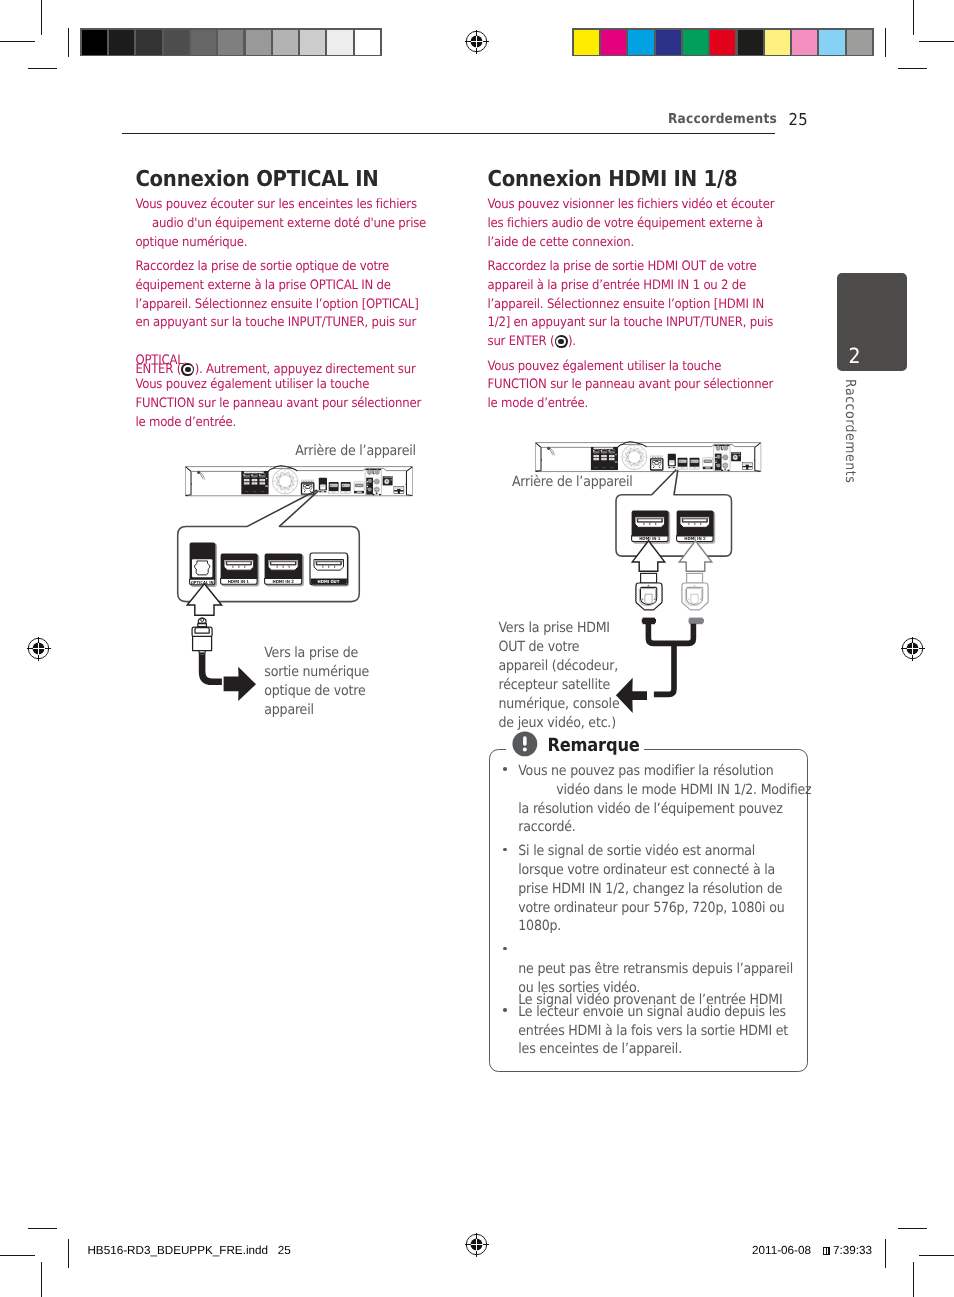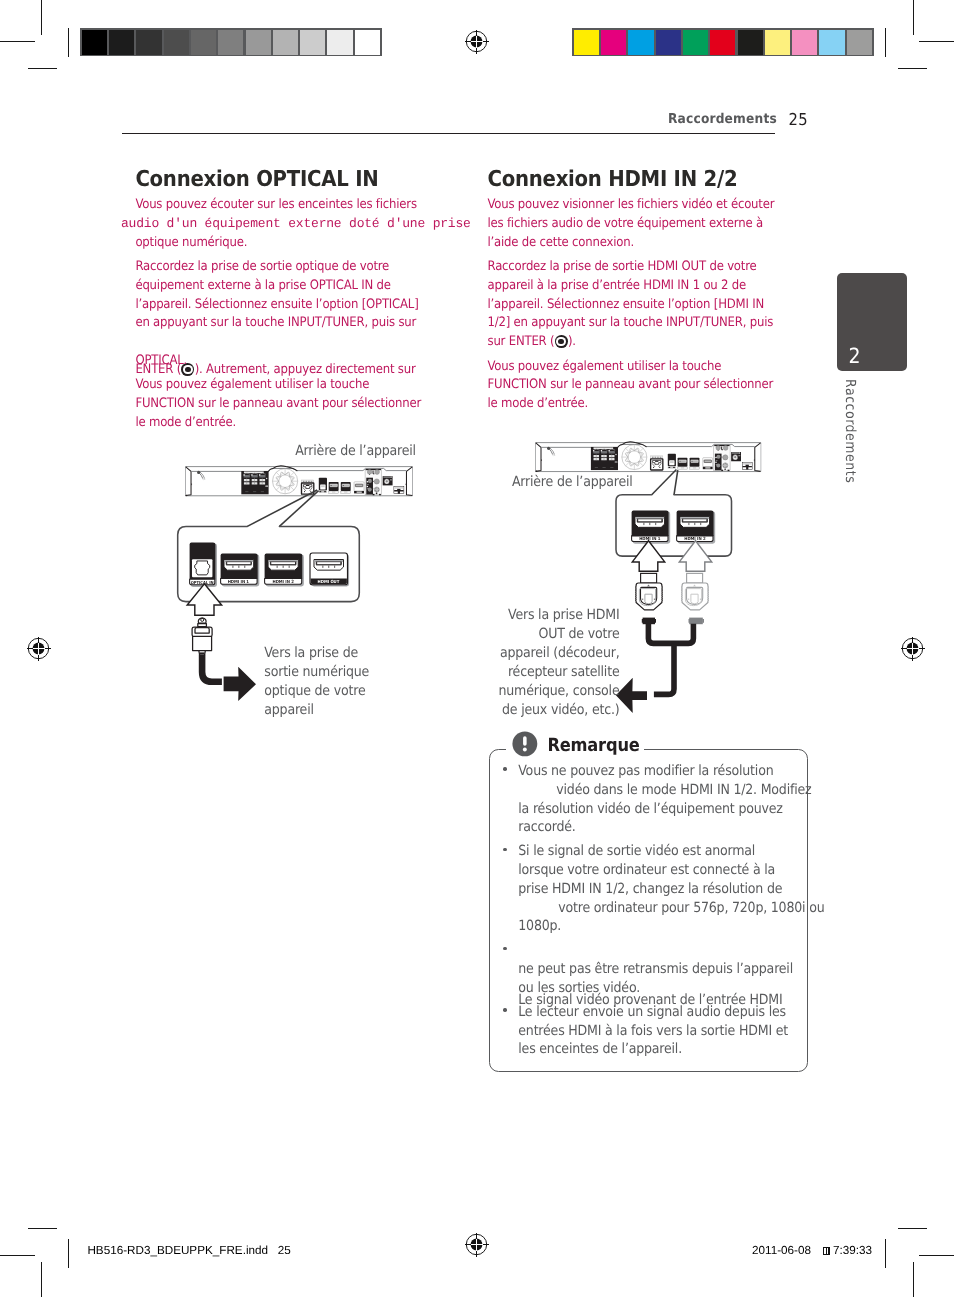--- a/index.html
+++ b/index.html
@@ -110,34 +110,34 @@
 <div class="abs" style="left:668.0px;top:112.6px;font-size:13.6px;font-weight:bold;color:#58595b;line-height:13.6px;letter-spacing:0.18px;">Raccordements</div>
 <div class="abs" style="left:788.5px;top:112.3px;font-size:16.4px;color:#231f20;line-height:16.4px;letter-spacing:0.3px;">25</div>
 <div class="abs" style="left:121.6px;top:132.9px;width:653.5px;height:0.9px;background:#231f20;"></div>
 <div class="abs" style="left:836.7px;top:272.6px;width:70.7px;height:98.9px;background:#4d4a4a;border-radius:5px;"></div>
 <div class="abs" style="left:848.4px;top:346.3px;color:#fff;font-size:21.0px;line-height:21.0px;font-weight:normal;">2</div>
 <div class="abs" style="left:842.3px;top:379.4px;font-size:13.9px;line-height:13.9px;color:#58595b;white-space:nowrap;writing-mode:vertical-rl;letter-spacing:0.55px;">Raccordements</div>
 <div class="abs" style="left:87.4px;top:1245.0px;font-size:11.7px;line-height:11.7px;color:#000;font-family:'Liberation Sans',sans-serif;white-space:pre;">HB516-RD3_BDEUPPK_FRE.indd   25</div>
 <div class="abs" style="left:752.1px;top:1245.0px;font-size:11.7px;line-height:11.7px;color:#000;font-family:'Liberation Sans',sans-serif;white-space:pre;"><span>2011-06-08</span><span style="display:inline-block;width:7.4px;height:8.0px;border:0.9px solid #111;box-sizing:border-box;margin:0 3.2px 0 11.5px;vertical-align:-0.5px;position:relative;"><span style="position:absolute;left:2.4px;top:0.9px;width:0.9px;height:6.2px;background:#111;"></span><span style="position:absolute;left:4.4px;top:0.9px;width:0.9px;height:6.2px;background:#111;"></span></span><span>7:39:33</span></div>
 <div class="abs h2" style="left:135.4px;top:168.5px;">Connexion OPTICAL IN</div>
 <div class="abs ln" style="left:135.4px;top:198.0px;">Vous pouvez écouter sur les enceintes les fichiers</div>
-<div class="abs ln" style="left:121px;top:216.8px;font-family:Liberation Mono, monospace;">audio d'un équipement externe doté d'une prise</div>
+<div class="abs ln" style="left:152px;top:216.8px;">audio d'un équipement externe doté d'une prise</div>
 <div class="abs ln" style="left:135.4px;top:235.5px;">optique numérique.</div>
 <div class="abs ln" style="left:135.4px;top:260.1px;">Raccordez la prise de sortie optique de votre</div>
 <div class="abs ln" style="left:135.4px;top:278.8px;">équipement externe à la prise OPTICAL IN de</div>
 <div class="abs ln" style="left:135.4px;top:297.6px;">l’appareil. Sélectionnez ensuite l’option [OPTICAL]</div>
 <div class="abs ln" style="left:135.4px;top:316.3px;">en appuyant sur la touche INPUT/TUNER, puis sur</div>
 <div class="abs ln" style="left:135.4px;top:335.1px;margin-top:28px;"><span>ENTER (</span><span class="enter"><i>
         <b></b>
       </i></span><span>). Autrement, appuyez directement sur</span></div>
 <div class="abs ln" style="left:135.4px;top:353.8px;">OPTICAL.</div>
 <div class="abs ln" style="left:135.4px;top:378.4px;">Vous pouvez également utiliser la touche</div>
 <div class="abs ln" style="left:135.4px;top:397.1px;">FUNCTION sur le panneau avant pour sélectionner</div>
 <div class="abs ln" style="left:135.4px;top:415.9px;">le mode d’entrée.</div>
-<div class="abs h2" style="left:487.5px;top:168.5px;">Connexion HDMI IN 2/2</div>
+<div class="abs h2" style="left:487.5px;top:168.5px;">Connexion HDMI IN 1/8</div>
 <div class="abs ln" style="left:487.5px;top:198.0px;">Vous pouvez visionner les fichiers vidéo et écouter</div>
 <div class="abs ln" style="left:487.5px;top:216.8px;">les fichiers audio de votre équipement externe à</div>
 <div class="abs ln" style="left:487.5px;top:235.5px;">l’aide de cette connexion.</div>
 <div class="abs ln" style="left:487.5px;top:260.1px;">Raccordez la prise de sortie HDMI OUT de votre</div>
 <div class="abs ln" style="left:487.5px;top:278.8px;">appareil à la prise d’entrée HDMI IN 1 ou 2 de</div>
 <div class="abs ln" style="left:487.5px;top:297.6px;">l’appareil. Sélectionnez ensuite l’option [HDMI IN</div>
 <div class="abs ln" style="left:487.5px;top:316.3px;">1/2] en appuyant sur la touche INPUT/TUNER, puis</div>
 <div class="abs ln" style="left:487.5px;top:335.1px;"><span>sur ENTER (</span><span class="enter"><i>
         <b></b>
       </i></span><span>).</span></div>
@@ -561,21 +561,21 @@
 </svg>
 <svg class="abs" style="left:615px;top:615px;" width="100" height="102" viewBox="0 0 100 102">
 <rect x="27.6" y="2.6" width="12.4" height="6.6" fill="#231f20"></rect>
 <rect x="74.2" y="2.6" width="13.6" height="6.6" fill="#808285"></rect>
 <path d="M26.8 4.1 h1.6 v3.6 h-1.6 z M39.4 4.1 h1.6 v3.6 h-1.6 z" fill="#231f20"></path>
 <path d="M73.5 4.1 h1.6 v3.6 h-1.6 z M87.4 4.1 h1.6 v3.6 h-1.6 z" fill="#808285"></path>
 <path d="M33.4 8.8 v14.7 q0 4.9 4.9 4.9 h35.2 q4.9 0 4.9 -4.9 V8.8" fill="none" stroke="#231f20" stroke-width="5.6"></path>
 <path d="M59.0 28.4 v45.6 q0 5.4 -5.4 5.4 h-14.7" fill="none" stroke="#231f20" stroke-width="5.6"></path>
 <path d="M32.0 76.2 h-14.6 l0.3 -13.4 L0.9 80.3 L17.7 97.9 l-0.3 -13.0 h14.6 z" fill="#231f20"></path>
 </svg>
-<div class="abs" style="left:498.5px;top:606px;text-align:right;">
+<div class="abs" style="left:498.5px;top:619px;">
 <div class="cap">Vers la prise HDMI</div>
 <div class="cap">OUT de votre</div>
 <div class="cap">appareil (décodeur,</div>
 <div class="cap">récepteur satellite</div>
 <div class="cap">numérique, console</div>
 <div class="cap">de jeux vidéo, etc.)</div>
 </div>
 <div class="abs" style="left:489.1px;top:749.4px;width:318.5px;height:322.7px;border:0.95px solid #58595b;border-radius:9.5px;box-sizing:border-box;"></div>
 <div class="abs" style="left:505.5px;top:744.6px;width:138.0px;height:10px;background:#fff;"></div>
 <svg class="abs" style="left:511.6px;top:731.2px;" width="25.7" height="25.7" viewBox="0 0 26 26">
@@ -590,21 +590,21 @@
 <div class="abs cap" style="left:518.3px;top:762.0px;">Vous ne pouvez pas modifier la résolution</div>
 <div class="abs cap" style="left:518.3px;top:780.8px;margin-left:38px;">vidéo dans le mode HDMI IN 1/2. Modifiez</div>
 <div class="abs cap" style="left:518.3px;top:799.5px;">la résolution vidéo de l’équipement pouvez</div>
 <div class="abs cap" style="left:518.3px;top:818.2px;">raccordé.</div>
 <div class="abs" style="left:503.2px;top:842.3px;width:6px;height:6px;">
     <span style="display:block;width:3.4px;height:3.4px;border-radius:50%;background:#5a5b5d;margin:5.4px 0 0 0;"></span>
   </div>
 <div class="abs cap" style="left:518.3px;top:842.3px;">Si le signal de sortie vidéo est anormal</div>
 <div class="abs cap" style="left:518.3px;top:861.0px;">lorsque votre ordinateur est connecté à la</div>
 <div class="abs cap" style="left:518.3px;top:879.8px;">prise HDMI IN 1/2, changez la résolution de</div>
-<div class="abs cap" style="left:518.3px;top:898.5px;margin-left:40px;">votre ordinateur pour 576p, 720p, 1080i ou</div>
+<div class="abs cap" style="left:518.3px;top:898.5px;">votre ordinateur pour 576p, 720p, 1080i ou</div>
 <div class="abs cap" style="left:518.3px;top:917.3px;">1080p.</div>
 <div class="abs" style="left:503.2px;top:941.3px;width:6px;height:6px;">
     <span style="display:block;width:3.4px;height:3.4px;border-radius:50%;background:#5a5b5d;margin:5.4px 0 0 0;"></span>
   </div>
 <div class="abs cap" style="left:518.3px;top:991px;">Le signal vidéo provenant de l’entrée HDMI</div>
 <div class="abs cap" style="left:518.3px;top:960.1px;">ne peut pas être retransmis depuis l’appareil</div>
 <div class="abs cap" style="left:518.3px;top:978.8px;">ou les sorties vidéo.</div>
 <div class="abs" style="left:503.2px;top:1002.9px;width:6px;height:6px;">
     <span style="display:block;width:3.4px;height:3.4px;border-radius:50%;background:#5a5b5d;margin:5.4px 0 0 0;"></span>
   </div>

